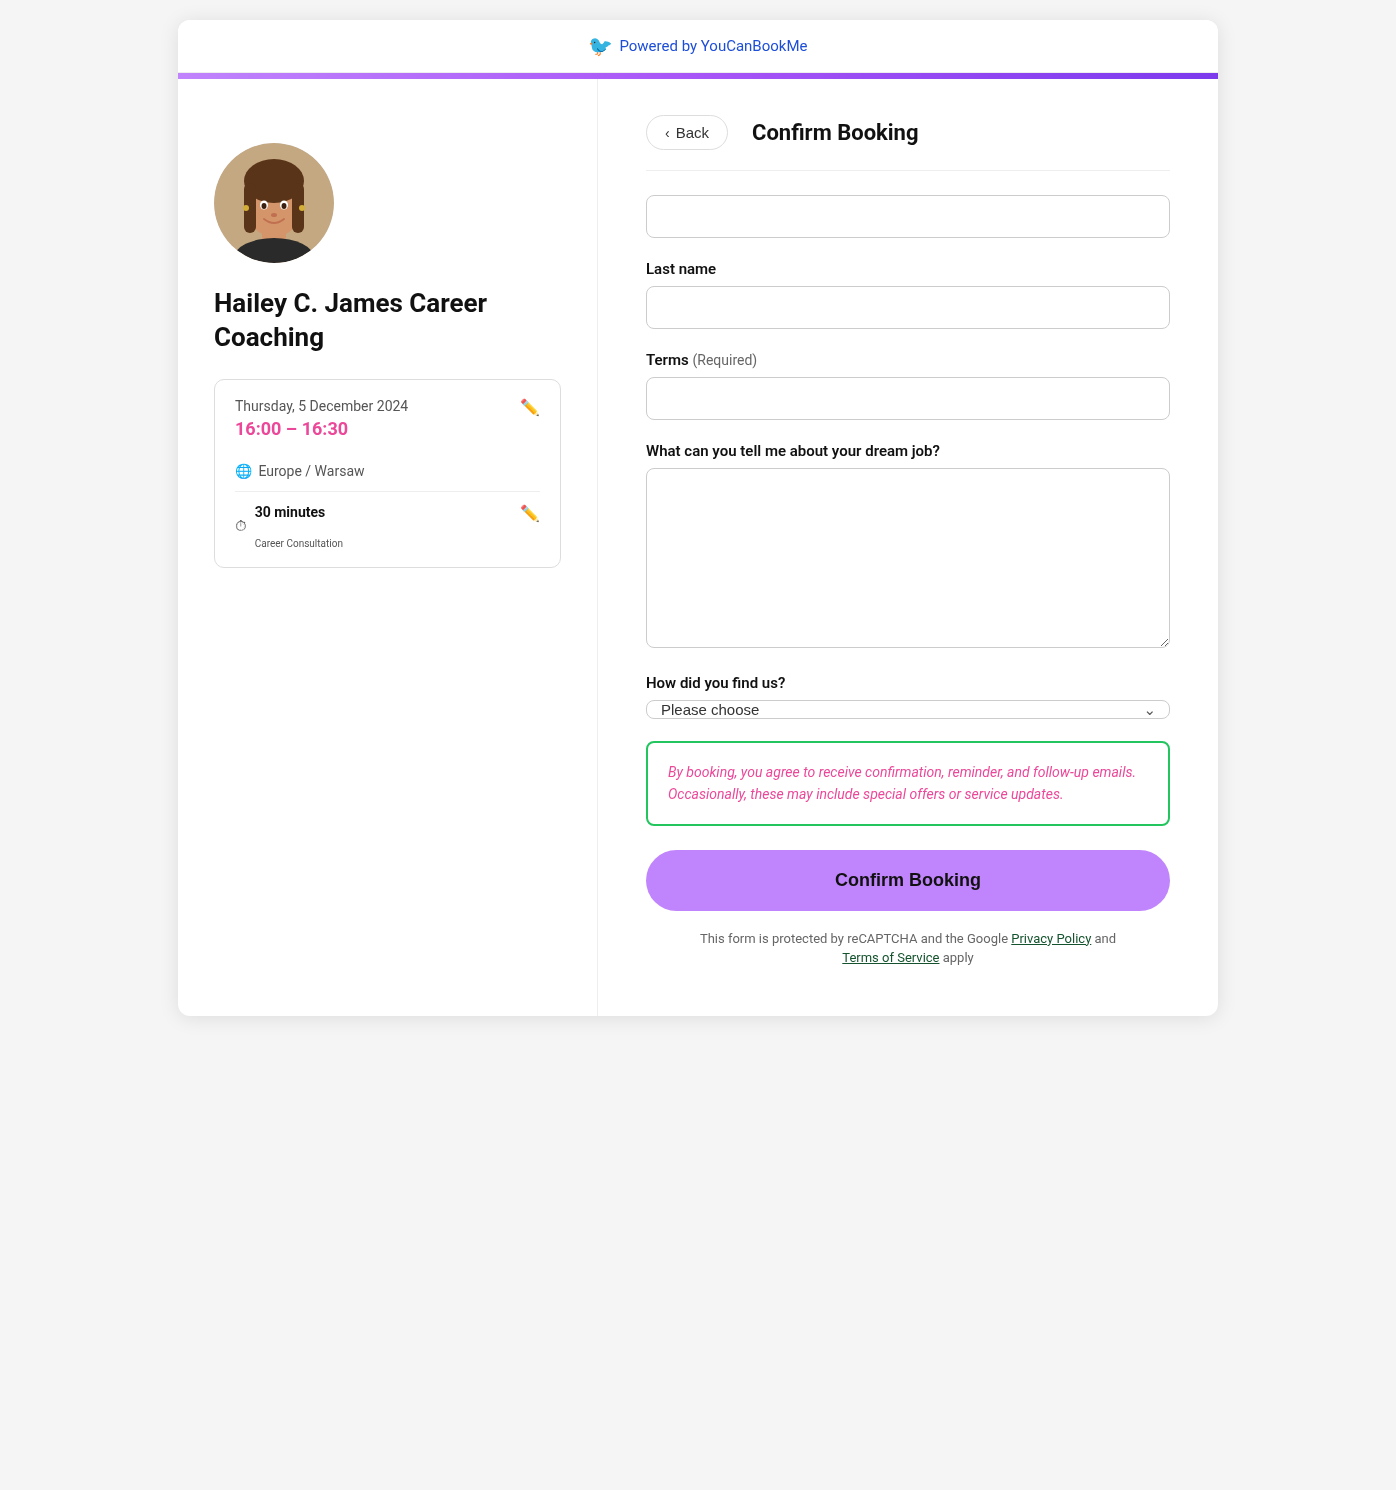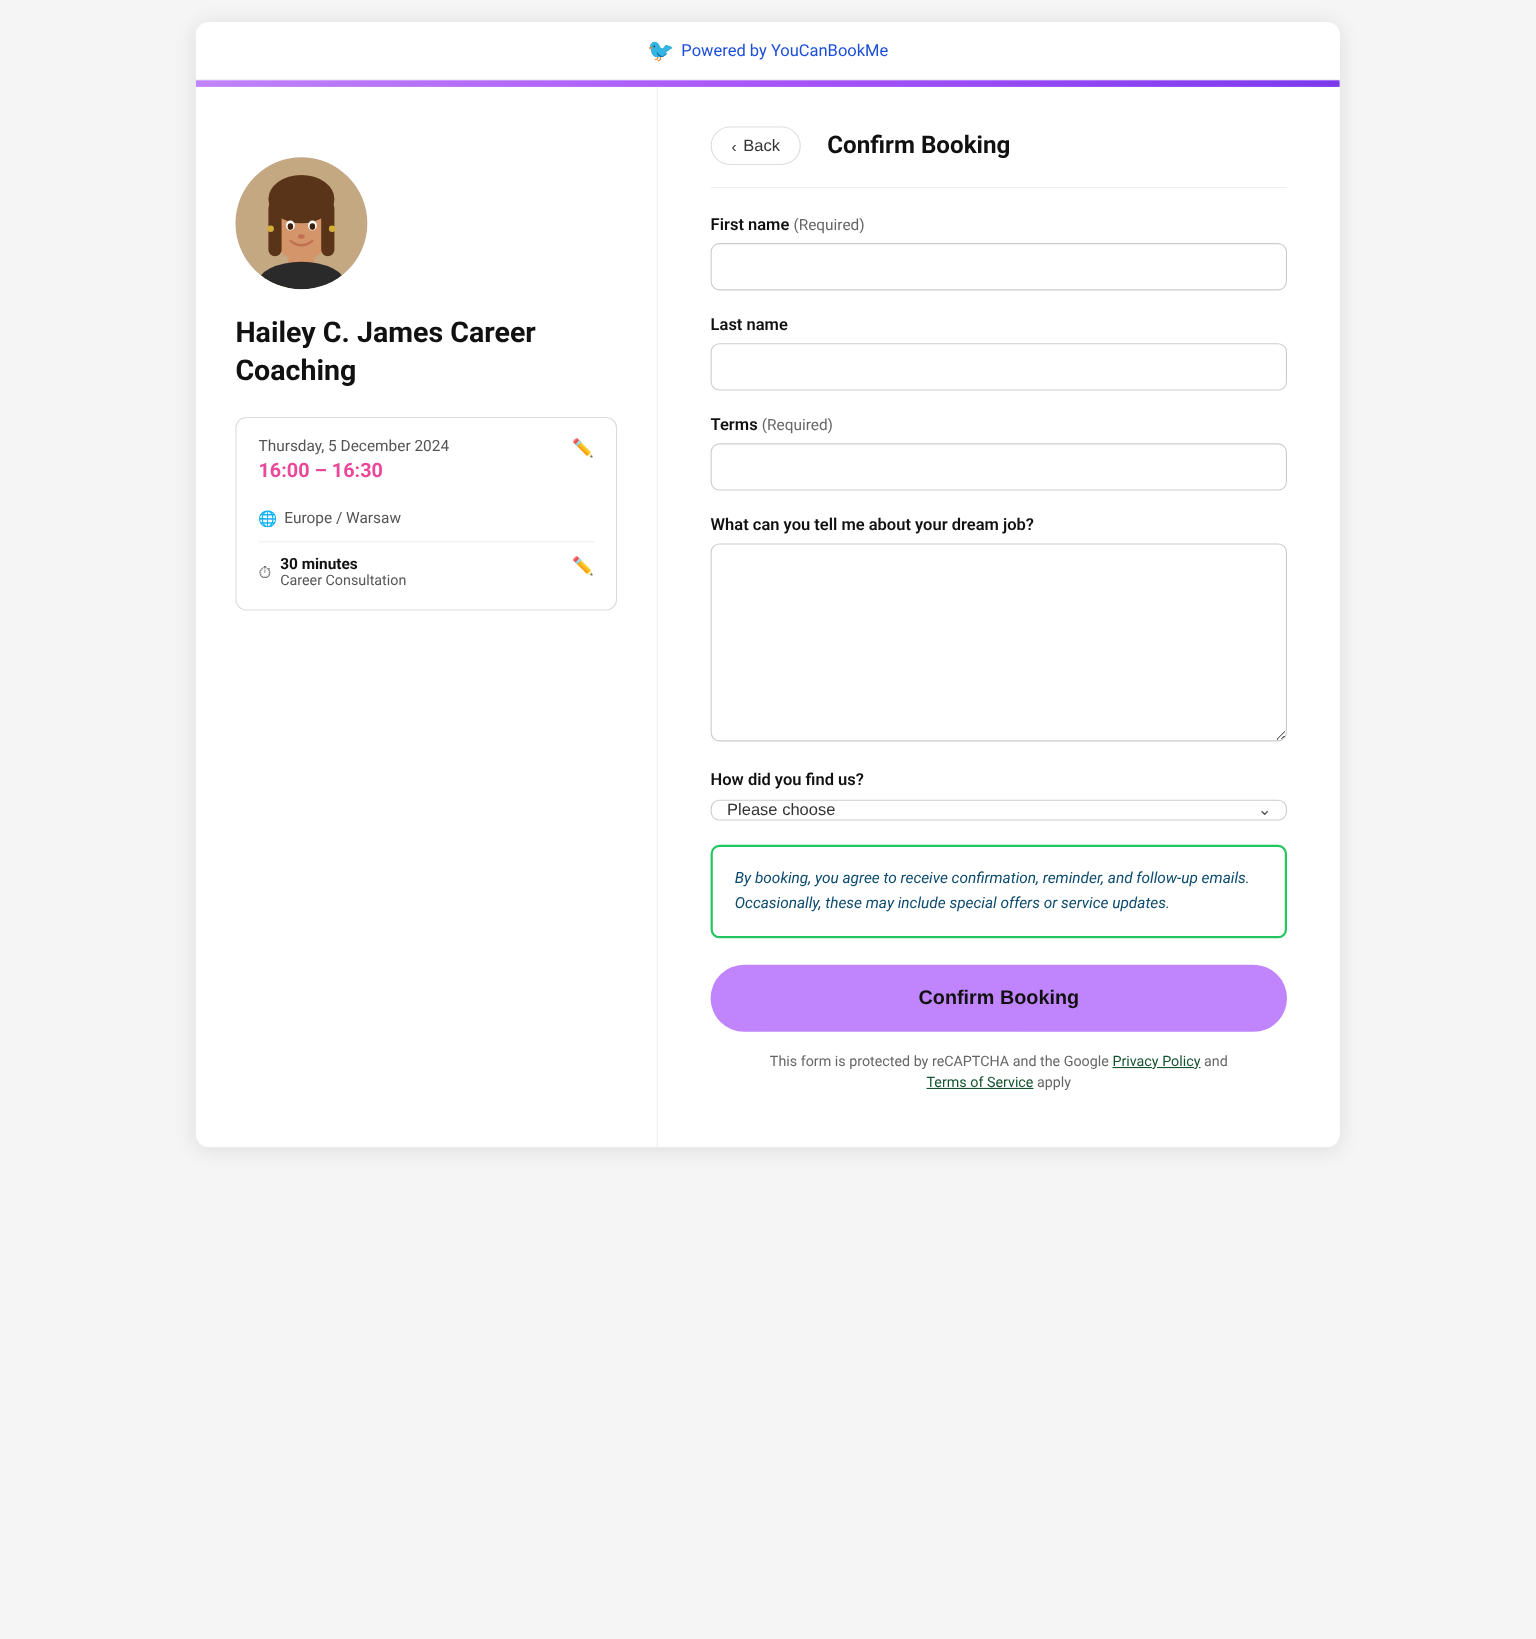--- a/index.html
+++ b/index.html
@@ -137,23 +137,23 @@
       font-size: 15px;
       color: #555;
     }
     .duration-info {}
     .duration-label {
       font-size: 14px;
       font-weight: 700;
       color: #111;
     }
     .duration-sublabel {
-      font-size: 13px;
+      font-size: 10px;
       color: #555;
-      margin-top: 0;
+      margin-top: 18px;
     }
     
     .right-panel {
       flex: 1;
       padding: 36px 48px 48px;
     }
     .right-header {
       display: flex;
       align-items: center;
       margin-bottom: 24px;
@@ -248,21 +248,21 @@
     }
     .consent-box {
       border: 2.5px solid #22c55e;
       border-radius: 8px;
       padding: 18px 20px;
       margin-bottom: 24px;
       background: #fff;
     }
     .consent-text {
       font-size: 14px;
-      color: #0c4a6e;
+      color: #ec4899;
       line-height: 1.6;
       font-style: italic;
     }
     .confirm-button {
       width: 100%;
       padding: 20px;
       background: #c084fc;
       border: none;
       border-radius: 40px;
       font-size: 18px;
@@ -368,24 +368,20 @@
       <div class="right-header">
         <button class="back-button">
           <span class="chevron-left">‹</span>
           <span>Back</span>
         </button>
         <span class="right-title">Confirm Booking</span>
       </div>
 
       
       <div class="form-group">
-        <label class="form-label">
-          <span>First name</span>
-          <span class="form-label-required">(Required)</span>
-        </label>
         <input type="text" class="form-input" style="">
       </div>
 
       
       <div class="form-group">
         <label class="form-label">Last name</label>
         <input type="text" class="form-input" style="">
       </div>
 
       

